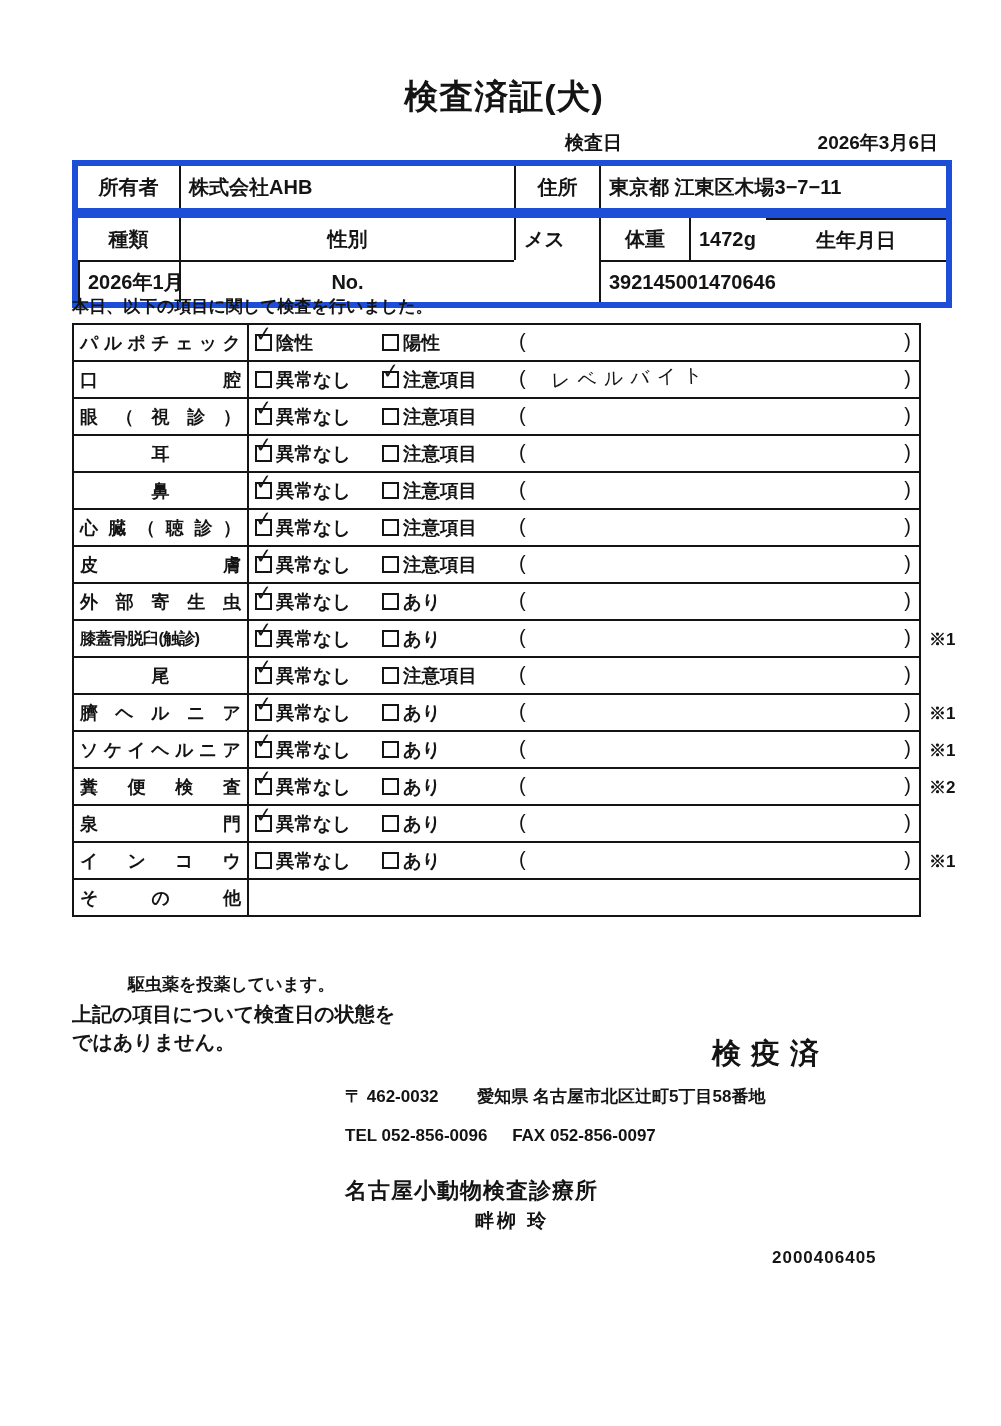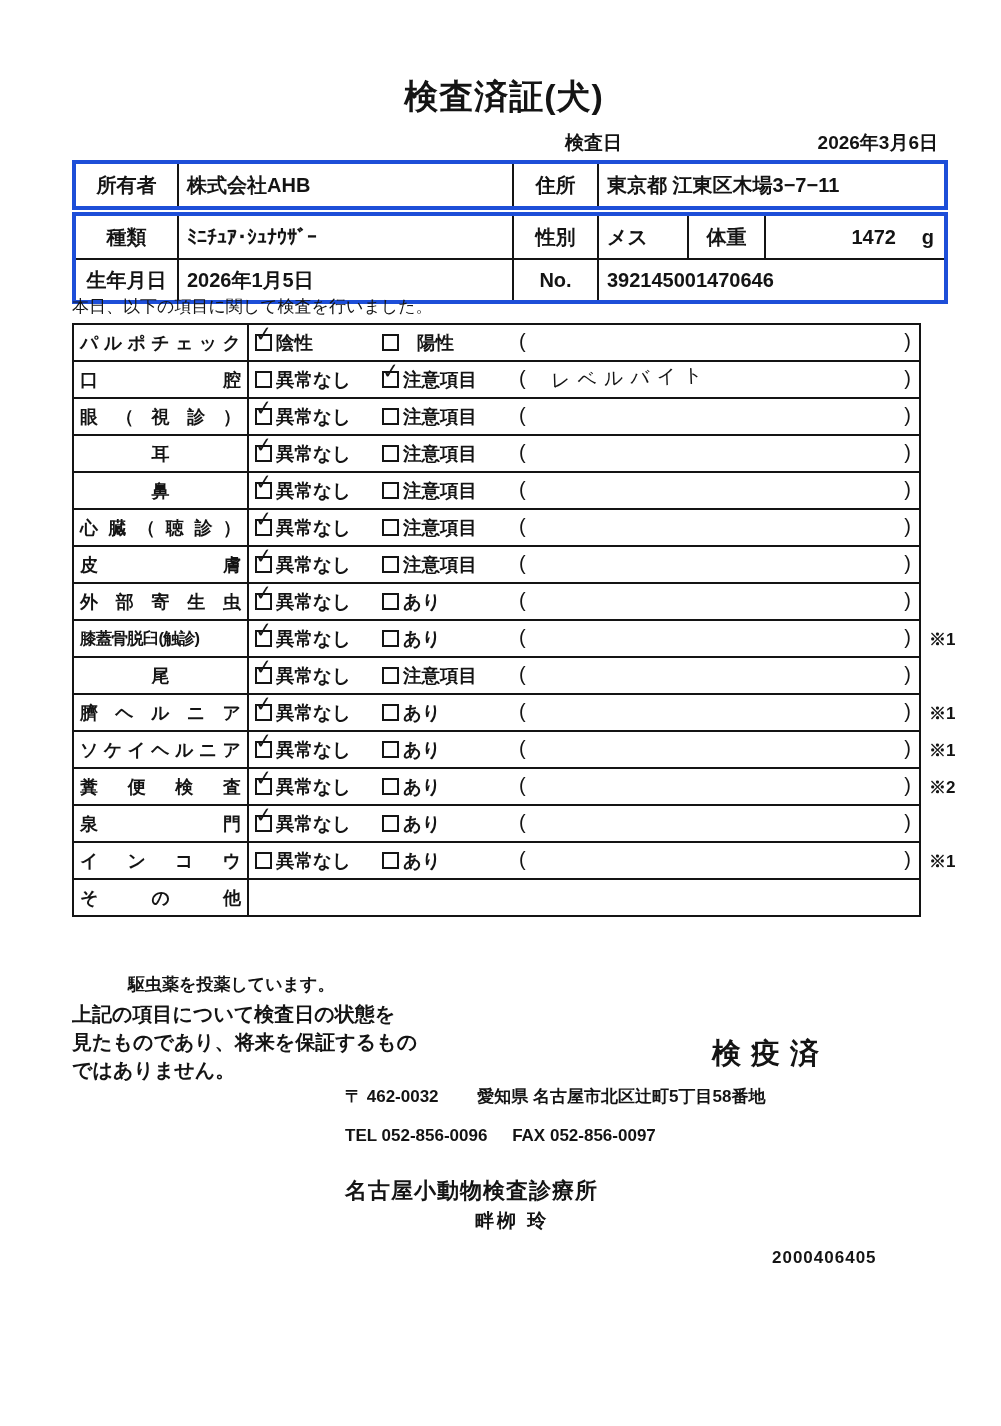--- a/index.html
+++ b/index.html
@@ -11,38 +11,38 @@
   }
   .abs { position:absolute; }
 
   
   .title { left:0; right:0; top:74px; text-align:center; font-size:34px; font-weight:700; letter-spacing:1px; }
   .examdate-row { left:72px; top:130px; width:868px; height:26px; font-size:19px; }
   .examdate-label { position:absolute; left:493px; top:0; }
   .examdate-value { position:absolute; right:2px; top:0; }
 
   
-  .itable { border:4px solid #1d4ed8; display:grid; }
+  .itable { border:6px solid #1d4ed8; display:grid; }
   .itable .cell { border-left:2px solid #141414; display:flex; align-items:center; padding:0 8px; font-size:20px; overflow:hidden; white-space:nowrap; }
   .itable .cell:first-child,
   .itable .cell.rowstart { border-left:none; }
   .itable .lab { justify-content:center; padding:0 2px; }
   .t1 { left:72px; top:160px; width:868px; height:42px; grid-template-columns:101px 335px 85px 1fr; grid-template-rows:1fr; }
   .t2 { left:72px; top:212px; width:868px; height:84px;
         grid-template-columns:101px 335px 85px 90px 77px 1fr; grid-template-rows:1fr 1fr; }
   .t2 .r2 { border-top:2px solid #141414; }
   .breed { font-size:18px; }
   .smalllab { font-size:18px; }
   .weightcell { position:relative; }
   .weightcell .wval { width:100%; text-align:right; padding-right:40px; }
   .weightcell .wunit { position:absolute; right:10px; }
   .no-label { font-size:18px; justify-content:center; }
   .span2 { grid-column:4 / 7; }
 
-  .intro { left:72px; top:295px; font-size:17px; font-weight:400; }
+  .intro { left:72px; top:295px; font-size:17px; font-weight:700; }
 
   
   .ctable { left:72px; top:323px; width:845px; height:590px; border:2px solid #141414; display:flex; flex-direction:column; }
   .crow { flex:1; display:flex; border-bottom:2px solid #141414; position:relative; }
   .crow:last-child { border-bottom:none; }
   .clabel { width:161px; flex:none; border-right:2px solid #141414; display:flex; align-items:center; padding:0 6px; font-size:18px; line-height:1; }
   .clabel.between { justify-content:space-between; }
   .clabel.center  { justify-content:center; }
   .clabel.plain   { font-size:16.5px; letter-spacing:-0.8px; white-space:nowrap; }
   .copts { flex:1; position:relative; font-size:18.5px; }
@@ -88,21 +88,20 @@
 
   <div class="abs itable t1">
     <div class="cell lab">所有者</div>
     <div class="cell">株式会社AHB</div>
     <div class="cell lab">住所</div>
     <div class="cell">東京都 江東区木場3−7−11</div>
   </div>
 
   <div class="abs itable t2">
     <div class="cell lab smalllab">種類</div>
-    <div class="cell breed">ﾐﾆﾁｭｱ･ｼｭﾅｳｻﾞｰ</div>
     <div class="cell lab">性別</div>
     <div class="cell">メス</div>
     <div class="cell lab">体重</div>
     <div class="cell weightcell">
       <span class="wval">1472</span>
       <span class="wunit">g</span>
     </div>
     <div class="cell lab smalllab r2 rowstart">生年月日</div>
     <div class="cell r2">2026年1月5日</div>
     <div class="cell no-label r2">No.</div>
@@ -122,21 +121,21 @@
           <span>ッ</span>
           <span>ク</span>
         </div>
         <div class="copts">
           <span class="opt" style="left: 6px;">
             <span class="cbox">
               <span class="check">✓</span>
             </span>
             <span>陰性</span>
           </span>
-          <span class="opt" style="left: 133px; gap: 14px;">
+          <span class="opt" style="left: 133px;">
             <span class="cbox"></span>
             <span>陽性</span>
           </span>
           <span class="paren popen">(</span>
           <span class="paren pclose">)</span>
         </div>
       </div>
       <div class="crow">
         <div class="clabel between">
           <span>口</span>
@@ -438,21 +437,20 @@
           <span>他</span>
         </div>
         <div class="copts"></div>
       </div>
     </div>
 
   <div class="abs note2b">駆虫薬を投薬しています。</div>
 
   <div class="abs disclaimer">
     <div>上記の項目について検査日の状態を</div>
-    <div>見たものであり、将来を保証するもの</div>
     <div>ではありません。</div>
   </div>
 
   <div class="abs stamp">検疫済</div>
 
   <div class="abs postal">
     <span>〒 462-0032</span>
     <span class="addr">愛知県 名古屋市北区辻町5丁目58番地</span>
   </div>
 

